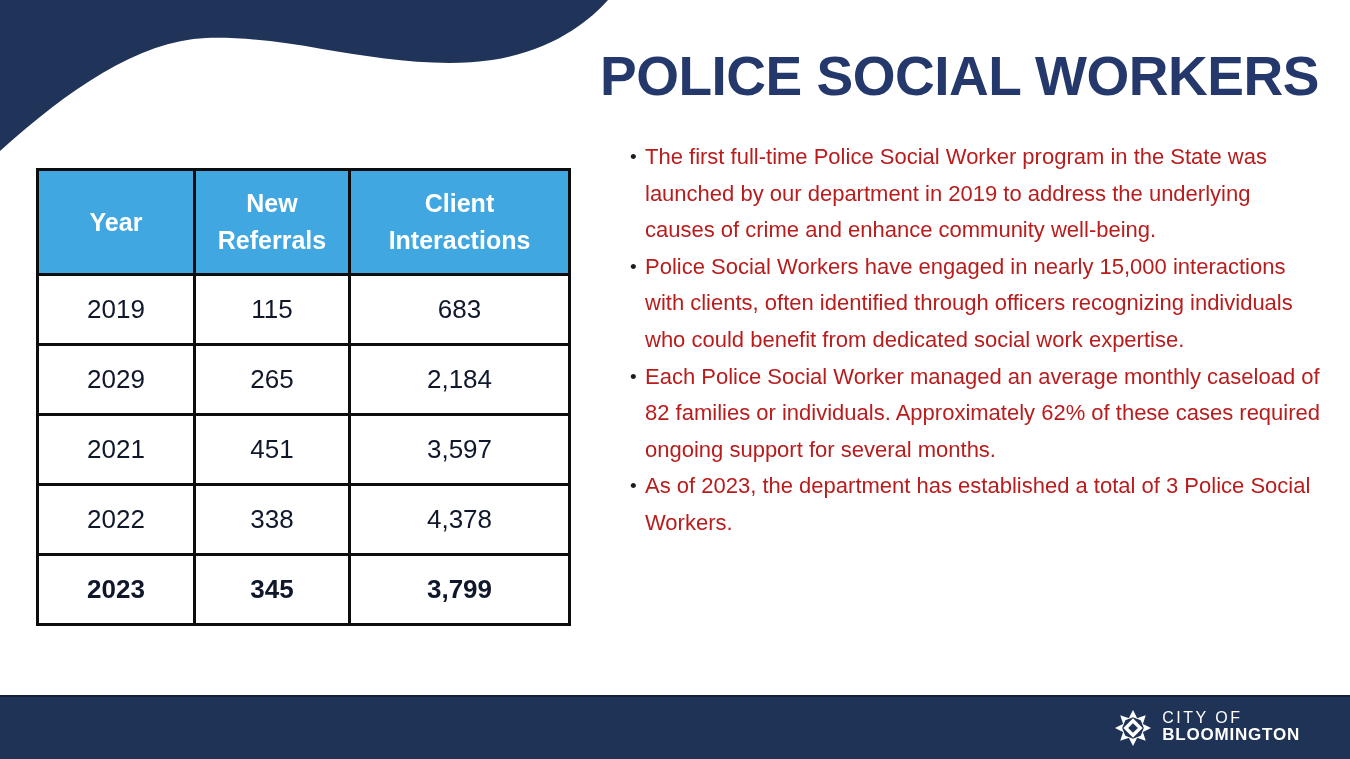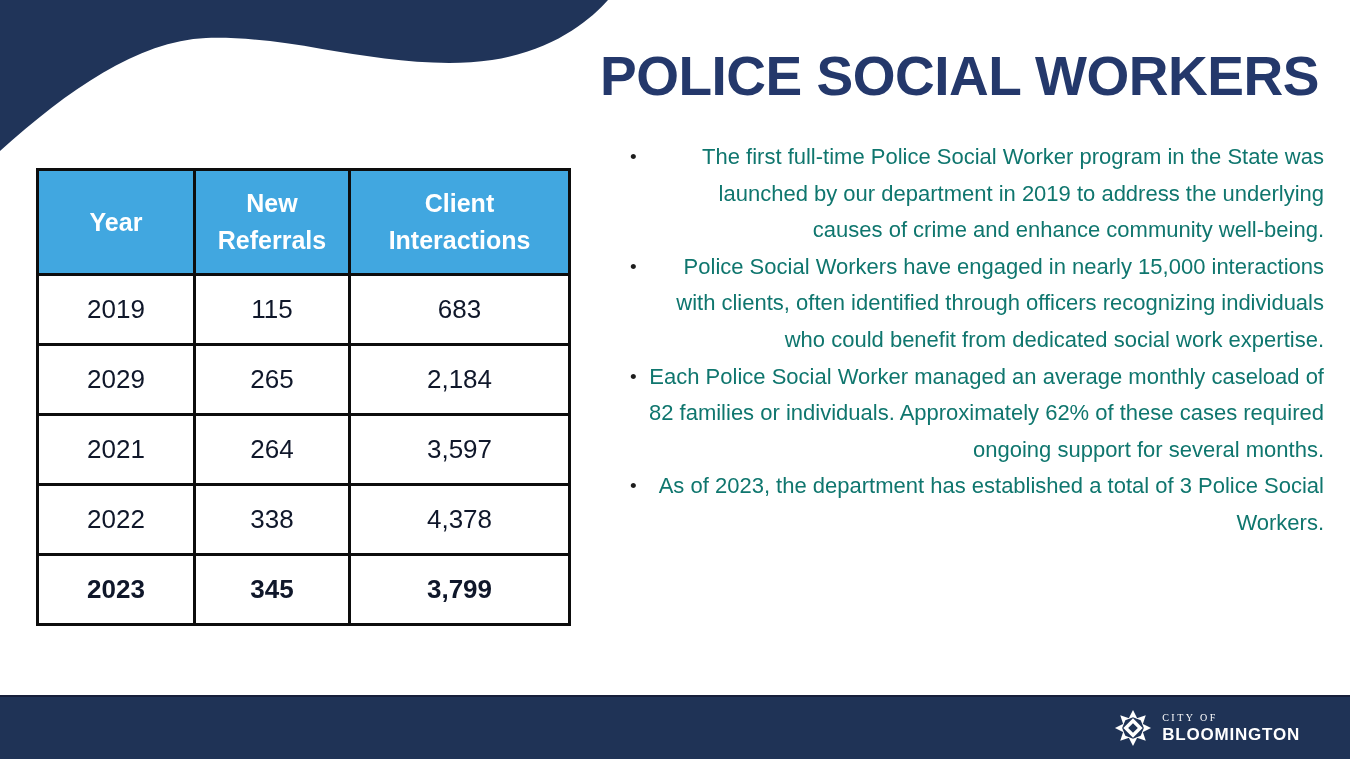--- a/index.html
+++ b/index.html
@@ -68,22 +68,21 @@
     position: absolute;
     left: 629px; top: 139px;
     width: 695px;
     list-style: none;
   }
   .bullets li {
     position: relative;
     padding-left: 16px;
     font-size: 22px;
     line-height: 36.6px;
-    color: #0f766e;
-    text-align: right;
+    color: #b91c1c;
   }
   .bullets li::before {
     content: "\2022";
     position: absolute;
     left: 1px; top: 0;
     font-size: 19px;
     color: #1d1d1d;
   }
 
   
@@ -97,21 +96,21 @@
   .logo {
     position: absolute;
     right: 50px; top: 50%;
     transform: translateY(-50%);
     display: flex;
     align-items: center;
     gap: 10px;
   }
   .logo-icon { display: block; }
   .logo-text { display: flex; flex-direction: column; color: #ffffff; }
-  .logo-city { font-size: 10px; letter-spacing: 2.5px; line-height: 14px; font-family: Liberation Serif, serif; }
+  .logo-city { font-size: 16px; letter-spacing: 2.5px; line-height: 14px; }
   .logo-bloomington { font-size: 17px; font-weight: bold; letter-spacing: 0.8px; line-height: 20px; }
 </style>
 </head>
 <body>
 
 <div>
 
   <svg class="wave" viewBox="0 0 612 153" preserveAspectRatio="none" aria-hidden="true">
     <path fill="#203459" d="M0 0 H608
          C590 20, 555 50, 492 60
@@ -149,21 +148,21 @@
           <td>115</td>
           <td>683</td>
         </tr>
         <tr>
           <td>2029</td>
           <td>265</td>
           <td>2,184</td>
         </tr>
         <tr>
           <td>2021</td>
-          <td>264</td>
+          <td>451</td>
           <td>3,597</td>
         </tr>
         <tr>
           <td>2022</td>
           <td>338</td>
           <td>4,378</td>
         </tr>
         <tr class="bold">
           <td>2023</td>
           <td>345</td>

